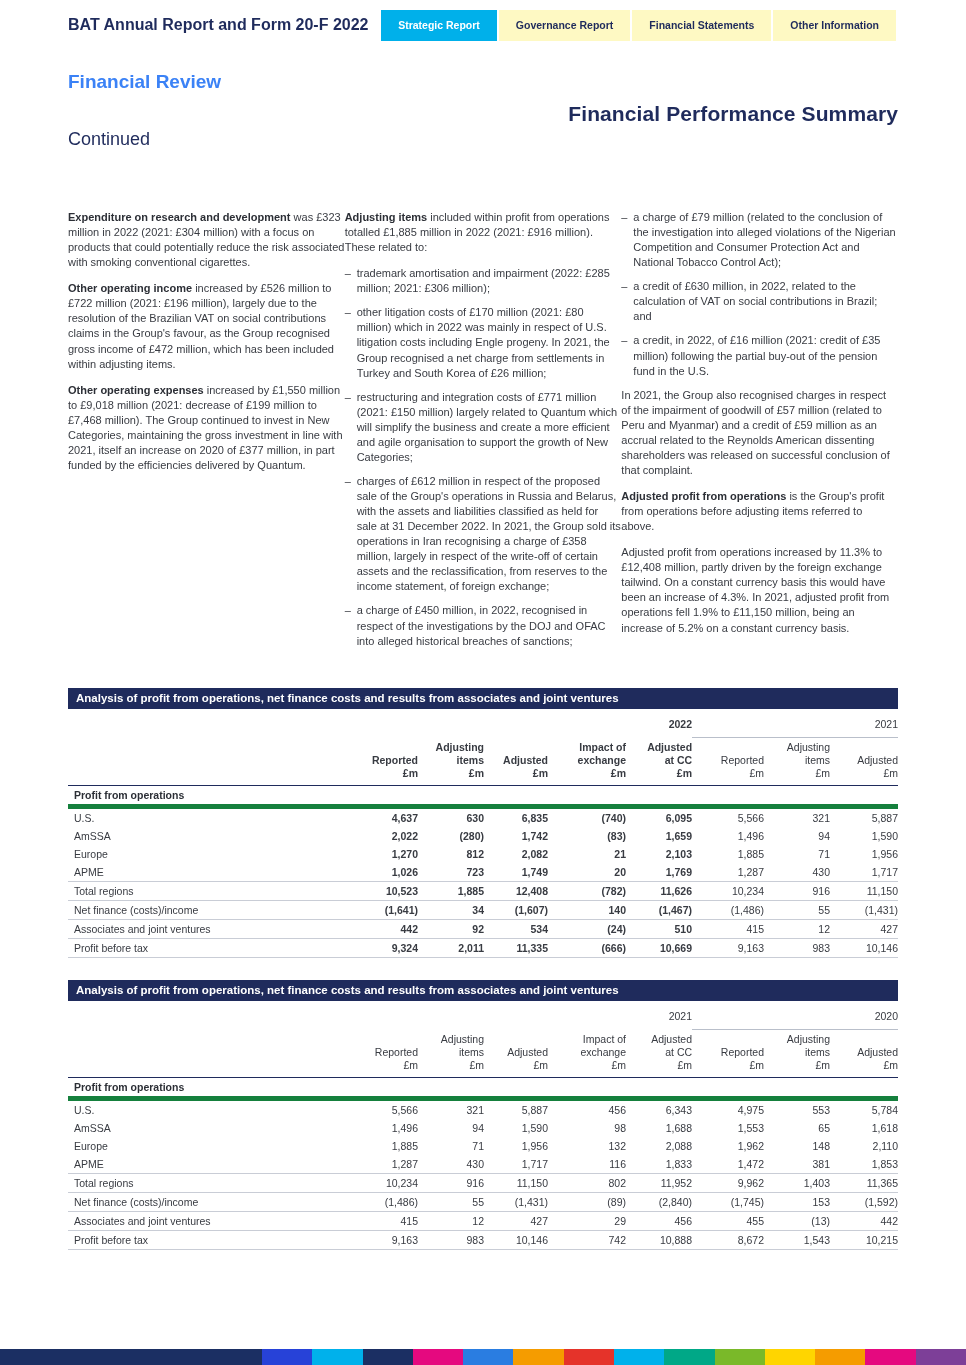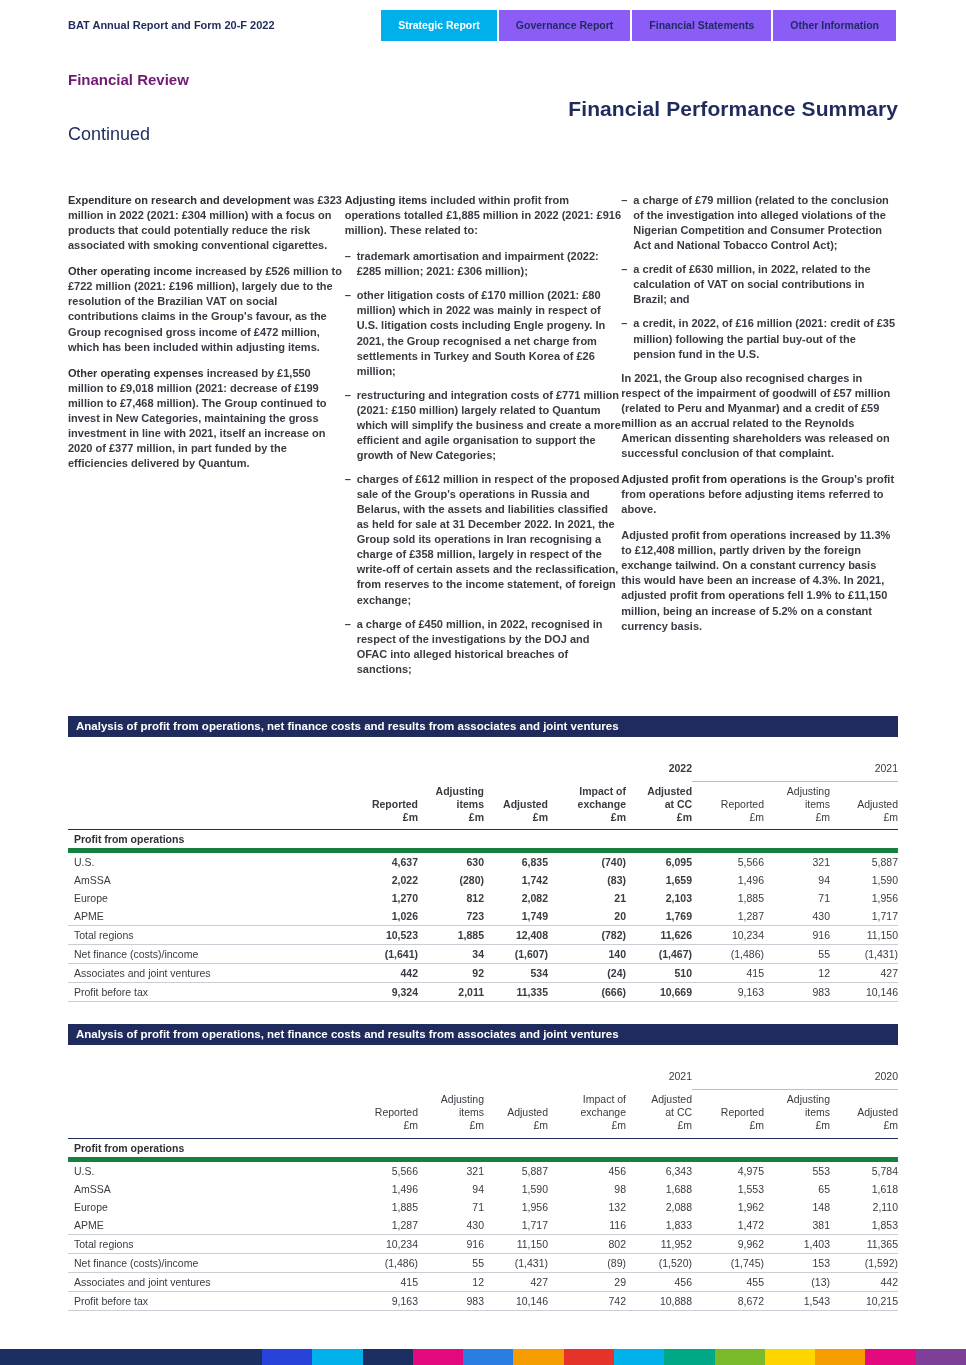--- a/index.html
+++ b/index.html
@@ -1,45 +1,45 @@
 <!DOCTYPE html>
 <html><head>
 <meta charset="utf-8">
 <style>
   html, body { margin: 0; padding: 0; }
   body { background: #ffffff; font-family: "Liberation Sans", sans-serif; }
   .page { position: relative; width: 966px; height: 1365px; background: #fff; overflow: hidden; color: #383b42; }
 
   
   .header { display: flex; align-items: center; padding: 6px 70px 0 68px; height: 38px; }
-  .header-title { font-size: 11px; font-weight: bold; color: #1f2b5c; text-align: right; }
+  .header-title { font-size: 16px; font-weight: bold; color: #1f2b5c; text-align: right; }
   .tabs { margin-left: auto; display: flex; gap: 2px; }
-  .tab { display: flex; align-items: center; padding: 0 17px; height: 31px; font-size: 10.5px; font-weight: bold; color: #1f2b5c; background: #8b5cf6; cursor: pointer; }
+  .tab { display: flex; align-items: center; padding: 0 17px; height: 31px; font-size: 10.5px; font-weight: bold; color: #1f2b5c; background: #fef9c3; cursor: pointer; }
   .tab.active { background: #00b0ea; color: #ffffff; }
 
   
   .content { padding: 0 68px; }
-  .kicker { margin-top: 27px; font-size: 15px; font-weight: bold; color: #701a75; }
+  .kicker { margin-top: 27px; font-size: 19px; font-weight: bold; color: #3b82f6; }
   .page-title { margin-top: 9px; font-size: 21px; font-weight: bold; color: #1f2b5c; letter-spacing: 0.1px; text-align: right; }
   .page-subtitle { margin-top: 3px; font-size: 18px; font-weight: normal; color: #1f2b5c; }
 
   
-  .columns { display: flex; margin-top: 48px; font-weight: bold; }
+  .columns { display: flex; margin-top: 60px; }
   .col { flex: 1; font-size: 11px; line-height: 1.37; color: #383b42; }
   .para { margin: 0 0 11px 0; }
   .para b { color: #2c2f36; }
   .li { display: flex; margin-bottom: 9px; }
   .li .dash { flex: 0 0 12px; }
 
   
   .table-block { margin: 0 68px; }
   .table-block.first { margin-top: 30px; }
   .table-block.second { margin-top: 22px; }
   .tbl-title { background: #1f2b5c; color: #ffffff; font-size: 11.5px; font-weight: bold; padding: 4px 8px 5px 8px; }
-  .tbl-wrap table { width: 100%; border-collapse: collapse; font-size: 10.5px; color: #383b42; table-layout: fixed; margin-top: 16px; }
+  .tbl-wrap table { width: 100%; border-collapse: collapse; font-size: 10.5px; color: #383b42; table-layout: fixed; }
   .tbl-wrap td { text-align: right; padding: 3px 0 3px 8px; }
   .tbl-wrap td.bold { font-weight: bold; }
   .tbl-wrap td.year-left { padding-top: 9px; padding-bottom: 7px; }
   .tbl-wrap td.year-right { padding-top: 9px; padding-bottom: 7px; border-bottom: 1px solid #b9bfca; }
   .tbl-wrap tr.col-head td { vertical-align: bottom; white-space: pre-line; border-bottom: 1.5px solid #1f2b5c; padding-bottom: 5px; line-height: 1.25; }
   .tbl-wrap td.section { text-align: left; font-weight: bold; color: #2c2f36; border-bottom: 5px solid #15803d; padding-left: 6px; }
   .tbl-wrap td.label { text-align: left; padding-left: 6px; }
   .tbl-wrap tr.ruled td { border-bottom: 1px solid #c9cdd6; }
 
   
@@ -361,21 +361,21 @@
               <td class="num">9,962</td>
               <td class="num">1,403</td>
               <td class="num">11,365</td>
             </tr>
             <tr class="data-row ruled">
               <td class="label">Net finance (costs)/income</td>
               <td class="num">(1,486)</td>
               <td class="num">55</td>
               <td class="num">(1,431)</td>
               <td class="num">(89)</td>
-              <td class="num">(1,520)</td>
+              <td class="num">(2,840)</td>
               <td class="num">(1,745)</td>
               <td class="num">153</td>
               <td class="num">(1,592)</td>
             </tr>
             <tr class="data-row ruled">
               <td class="label">Associates and joint ventures</td>
               <td class="num">415</td>
               <td class="num">12</td>
               <td class="num">427</td>
               <td class="num">29</td>

